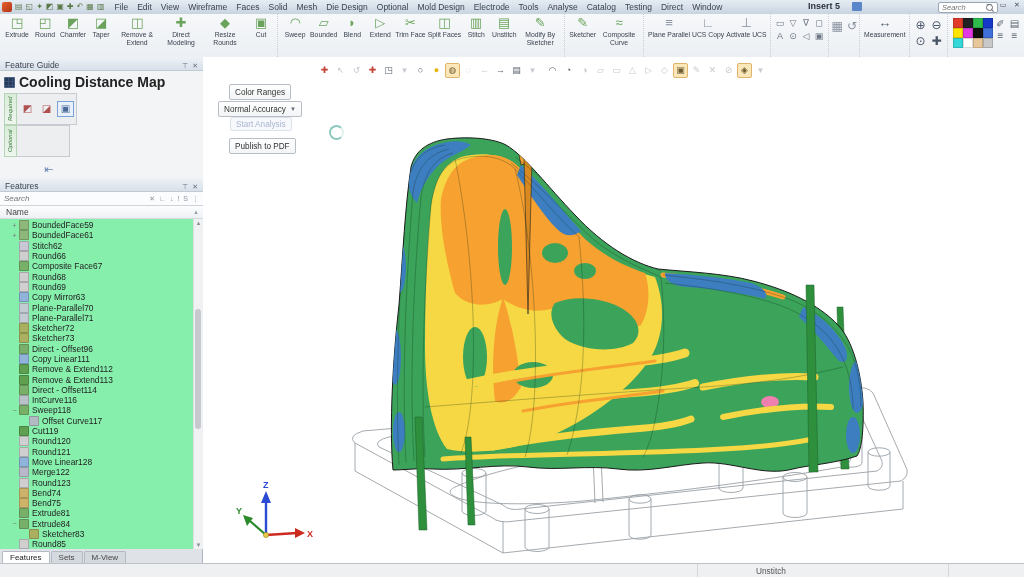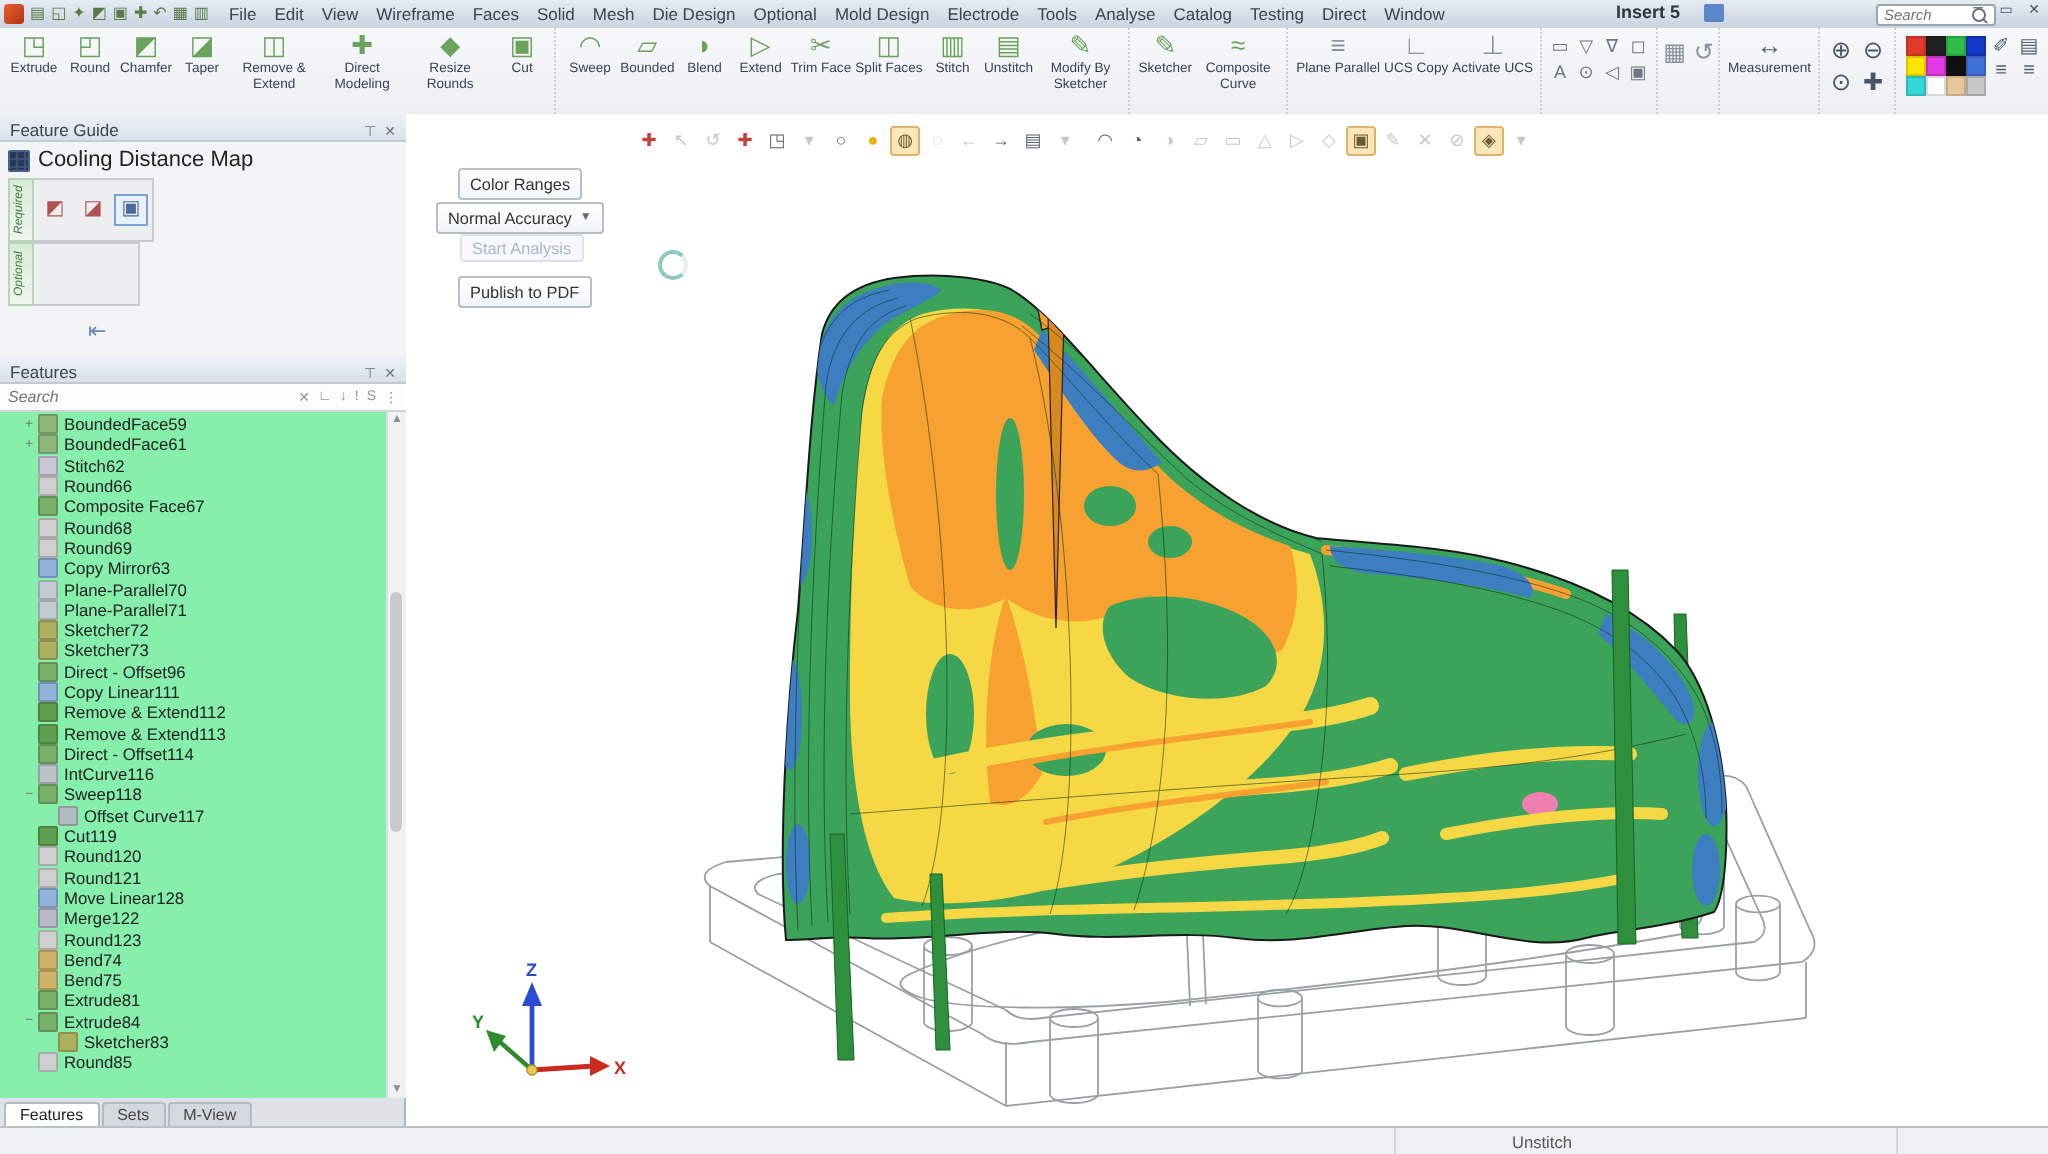--- a/index.html
+++ b/index.html
@@ -49,21 +49,21 @@
 
   
   .panel{position:absolute;left:0;width:203px;background:#f2f4f6;border-right:1px solid #aeb6bf;}
   .phead{height:13px;background:linear-gradient(#eef2f7,#d8e0e9);border-bottom:1px solid #c2cad3;
     display:flex;align-items:flex-end;padding:0 5px;font-size:8.5px;color:#3a4350;}
   .phead .ptools{margin-left:auto;display:flex;gap:4px;color:#6a7380;font-size:7px;}
   #featureguide{top:57px;height:121px;}
   #fg-title{display:flex;align-items:center;gap:4px;padding:3px 4px;}
   #fg-title .fgicon{width:11px;height:11px;background:#273a56;border-radius:1px;flex:none;
      box-shadow:inset 0 0 0 1px #4a6288;background-image:linear-gradient(#3a527a 1px,transparent 1px),linear-gradient(90deg,#3a527a 1px,transparent 1px);background-size:4px 4px;}
-  #fg-title span{font-size:11px;color:#222;}
+  #fg-title span{font-size:14px;color:#222;font-weight:bold;}
   .fgrow{display:flex;margin:0 0 0 4px;width:66px;}
   .fgtab{width:11px;background:linear-gradient(#eef6ee,#d8ecd8);border:1px solid #b8d4b8;
      writing-mode:vertical-rl;transform:rotate(180deg);font-size:6px;color:#3f7a3f;font-style:italic;
      text-align:center;line-height:11px;}
   .fgbody{flex:1;border:1px solid #c8ccd2;border-left:0;background:#eceef0;height:30px;
      display:flex;align-items:center;gap:2px;padding:0 2px;}
   .fgico{width:15px;height:14px;font-size:10px;line-height:14px;text-align:center;border:1px solid transparent;}
   .fgico.sel{background:#e8f0fa;border:1px solid #7aa2d8;}
   #fg-exit{margin:6px 0 0 44px;font-size:11px;color:#6a86b4;}
 
@@ -370,20 +370,24 @@
       <span style="display:flex">
 
       <span class="sico">✕</span>
           <span class="sico">∟</span>
           <span class="sico">↓</span>
           <span class="sico">!</span>
           <span class="sico">S</span>
           <span class="sico">⋮</span>
         </span>
     </div>
+    <div id="fcolhead">
+      <span>Name</span>
+      <span class="sort">▲</span>
+    </div>
     <div id="ftree">
 
       <div id="fscroll">
         <span class="arr" style="top:1px">▲</span>
         <div class="thumb"></div>
         <span class="arr" style="bottom:1px">▼</span>
       </div>
     <div class="trow">
           <span class="texp">+</span>
           <span class="ticon" style="background: rgb(141, 184, 122);"></span>

